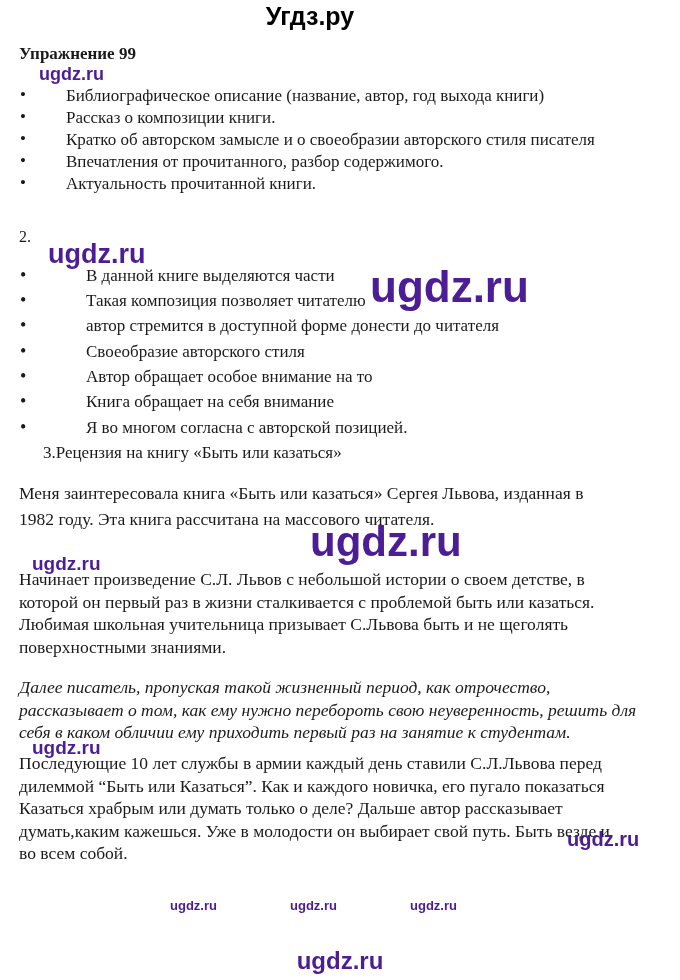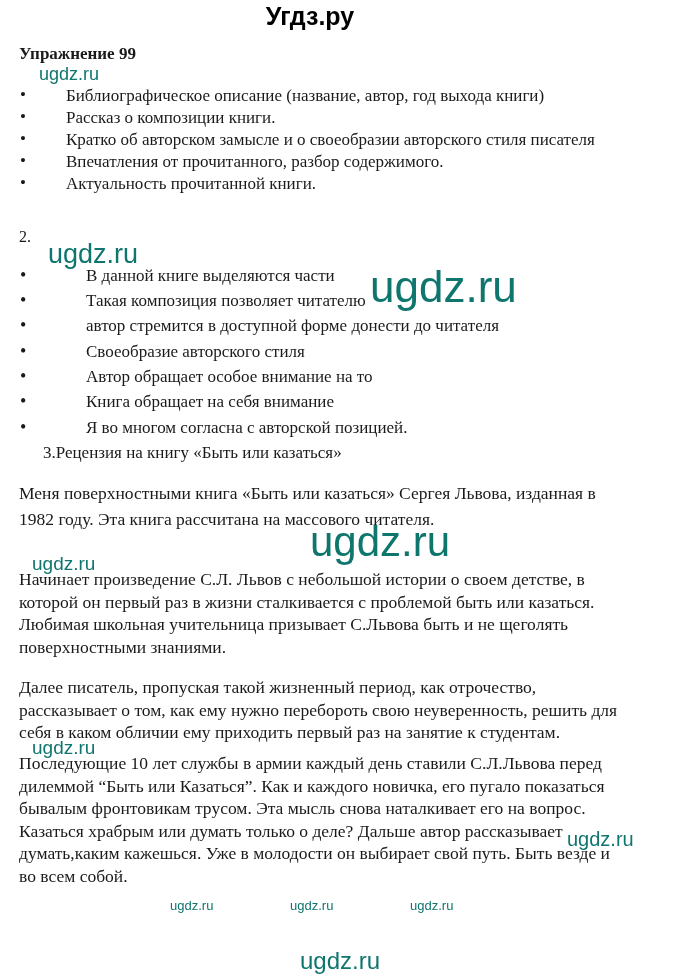--- a/index.html
+++ b/index.html
@@ -1,18 +1,18 @@
 <!DOCTYPE html>
 <html><head>
   <meta charset="utf-8">
   <style>
     html, body { margin: 0; padding: 0; background: #ffffff; }
     body { width: 680px; height: 980px; position: relative; overflow: hidden; color: #1a1a1a; }
     .serif { font-family: "Liberation Serif", "DejaVu Serif", serif; }
-    .wm { font-family: "Liberation Sans", "DejaVu Sans", sans-serif; font-weight: normal; color: #0f766e; position: absolute; white-space: nowrap; }
+    .wm { font-family: "Liberation Sans", "DejaVu Sans", sans-serif; font-weight: bold; color: #4c1d95; position: absolute; white-space: nowrap; }
     .site-title { position: absolute; left: 0; width: 620px; top: 2px; text-align: center; font-family: "Liberation Sans", "DejaVu Sans", sans-serif; font-weight: bold; font-size: 25px; color: #000; }
     .abs { position: absolute; white-space: nowrap; }
     .heading { left: 19px; top: 44px; font-size: 17px; font-weight: bold; }
     .li1 { position: absolute; left: 0; height: 23px; font-size: 17px; white-space: nowrap; }
     .li1 .bullet { position: absolute; left: 20px; top: -1px; font-size: 17px; }
     .li1 .txt { position: absolute; left: 66px; top: 0; }
     .li2 { position: absolute; left: 0; height: 25px; font-size: 17px; white-space: nowrap; }
     .li2 .bullet { position: absolute; left: 20px; top: -1px; font-size: 18px; }
     .li2 .txt { position: absolute; left: 66px; top: 0; margin-left: 20px; }
     .para { position: absolute; left: 19px; font-size: 17.5px; line-height: 22.5px; white-space: nowrap; }
@@ -79,46 +79,45 @@
   </div>
   <div class="li2" style="top:418px;">
     <span class="bullet">•</span>
     <span class="txt">Я во многом согласна с авторской позицией.</span>
   </div>
 </div>
 
 <div class="abs serif" style="left:19px; top:443px; font-size:17px;margin-left:24px;">3.Рецензия на книгу «Быть или казаться»</div>
 
 <div class="para serif" style="top:480px; line-height:26px;">
-  <div>Меня поверхностными книга «Быть или казаться»  Сергея Львова, изданная в</div>
+  <div>Меня заинтересовала книга «Быть или казаться»  Сергея Львова, изданная в</div>
   <div>1982 году. Эта книга рассчитана на массового читателя.</div>
 </div>
 
 <div class="wm" style="left:310px; top:518px; font-size:42px;">ugdz.ru</div>
 <div class="wm" style="left:32px; top:553px; font-size:19px;">ugdz.ru</div>
 
 <div class="para serif" style="top:568px;">
   <div>Начинает произведение С.Л. Львов с небольшой истории о своем детстве, в</div>
   <div>которой он первый раз в жизни сталкивается с проблемой быть или казаться.</div>
   <div>Любимая школьная учительница призывает С.Львова быть и не щеголять</div>
   <div>поверхностными знаниями.</div>
 </div>
 
-<div class="para serif" style="top:676px;">
+<div class="para serif" style="top:676px;font-style:italic;">
   <div>Далее писатель, пропуская такой жизненный период, как отрочество,</div>
   <div>рассказывает о том, как ему нужно перебороть свою неуверенность, решить для</div>
   <div>себя в каком обличии ему приходить первый раз на занятие к студентам.</div>
 </div>
 
 <div class="wm" style="left:32px; top:737px; font-size:19px;">ugdz.ru</div>
 
 <div class="para serif" style="top:752px;">
   <div>Последующие 10 лет службы в армии каждый день ставили С.Л.Львова перед</div>
   <div>дилеммой “Быть или Казаться”. Как и каждого новичка, его пугало показаться</div>
-  <div>бывалым фронтовикам трусом. Эта мысль снова наталкивает его на вопрос.</div>
   <div>Казаться храбрым или думать только о деле? Дальше автор рассказывает</div>
   <div>думать,каким кажешься. Уже в молодости он выбирает свой путь. Быть везде и</div>
   <div>во всем собой.</div>
 </div>
 
 <div class="wm" style="left:567px; top:828px; font-size:20px;">ugdz.ru</div>
 <div class="wm" style="left:170px; top:898px; font-size:13px;">ugdz.ru</div>
 <div class="wm" style="left:290px; top:898px; font-size:13px;">ugdz.ru</div>
 <div class="wm" style="left:410px; top:898px; font-size:13px;">ugdz.ru</div>
 

